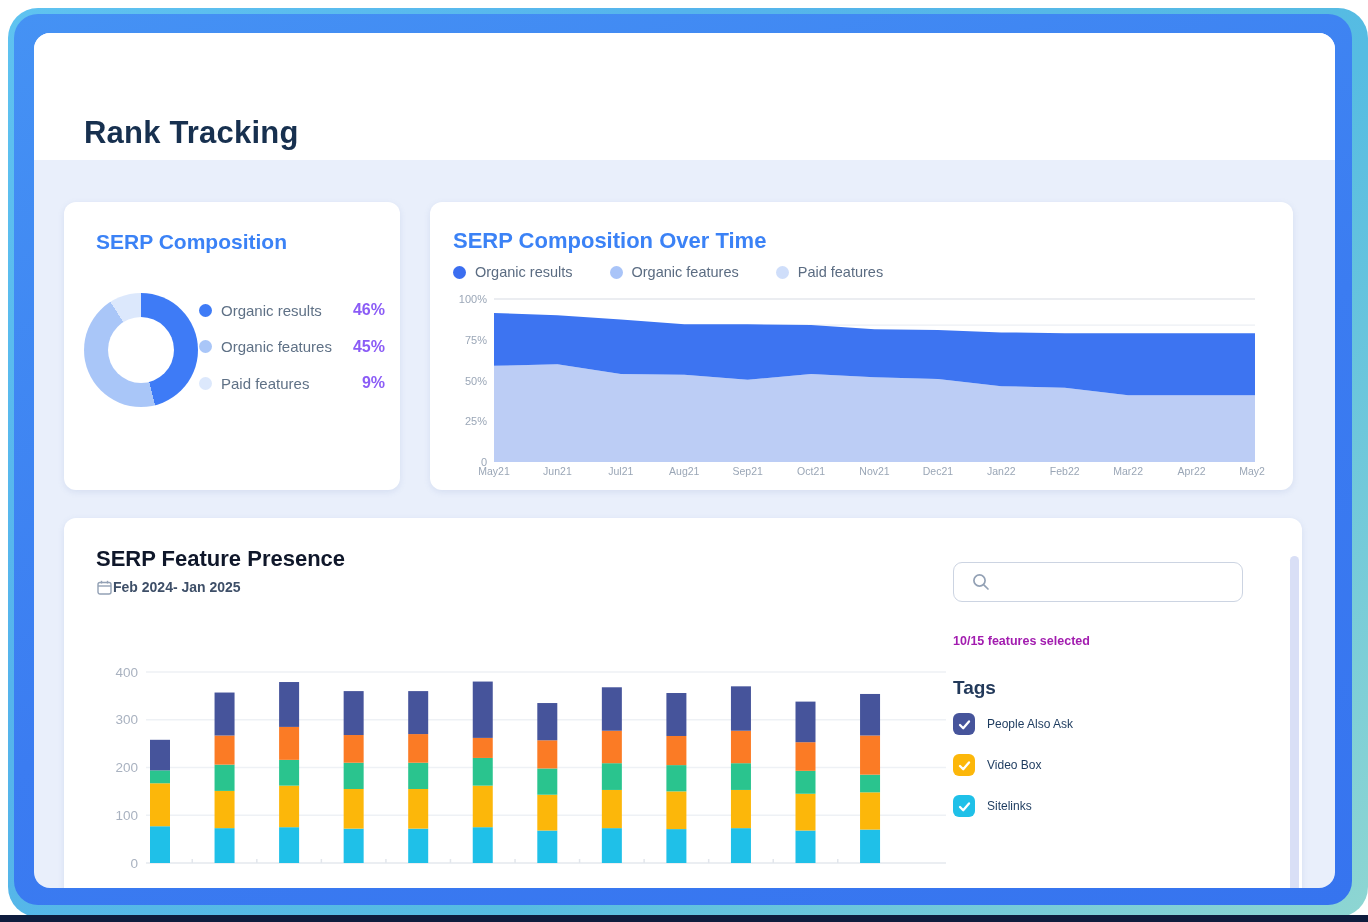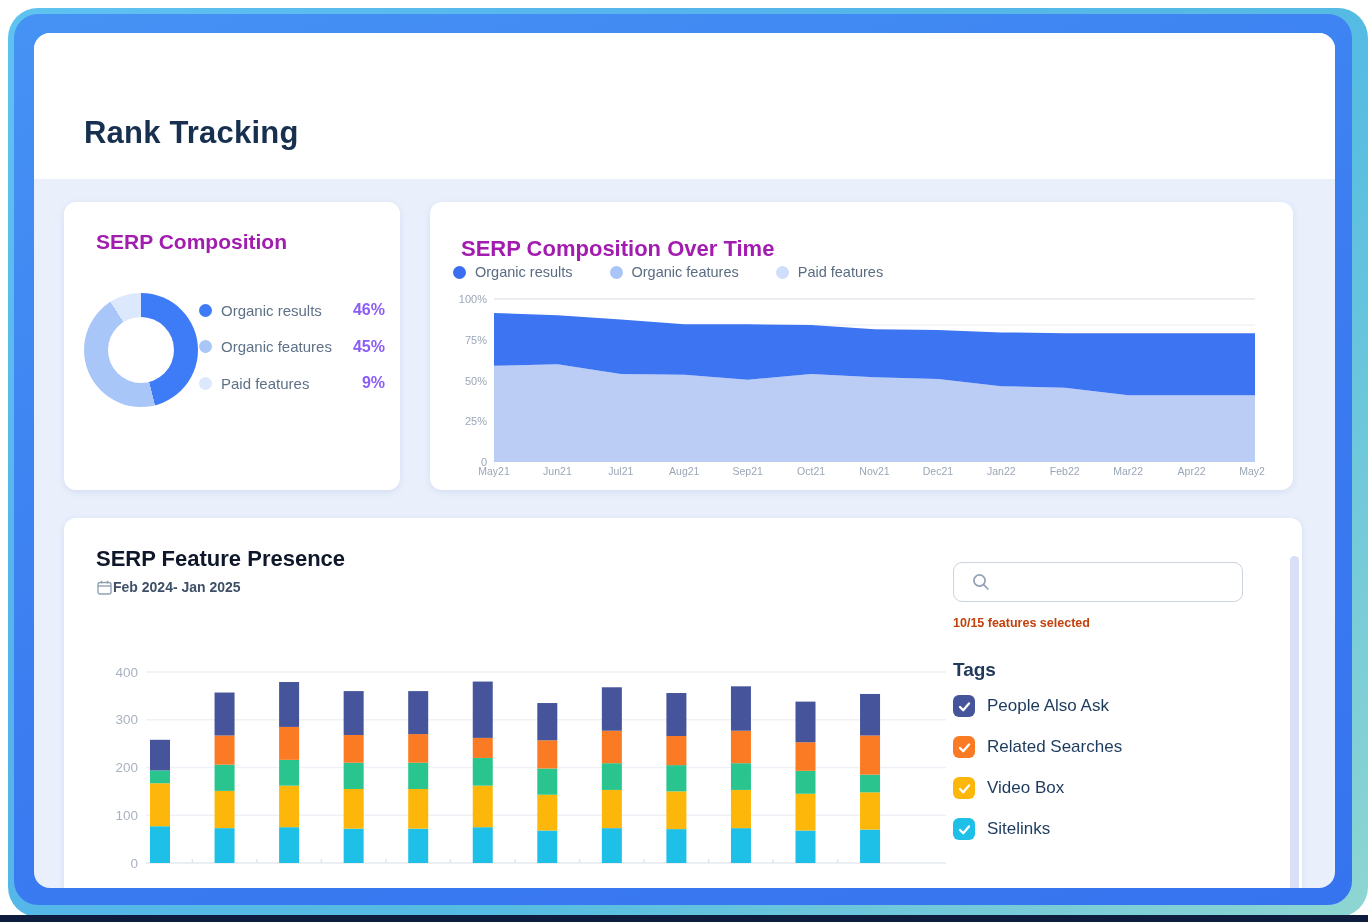--- a/index.html
+++ b/index.html
@@ -4,27 +4,27 @@
 <style>
   html,body{margin:0;padding:0;}
   body{width:1368px;height:922px;overflow:hidden;position:relative;background:#ffffff;
        font-family:"Liberation Sans", sans-serif;}
   .frame{position:absolute;left:8px;top:8px;right:0px;bottom:5px;border-radius:30px;
          background:linear-gradient(135deg,#5fc3f0 0%,#55b4ec 30%,#56bce2 62%,#8ed6d2 100%);}
   .frame::before{content:"";position:absolute;inset:6px 16px 12px 6px;border-radius:24px;
          background:linear-gradient(160deg,#4592f4 0%,#3b7cf1 55%,#3674ef 100%);}
   .panel{position:absolute;left:34px;top:33px;width:1301px;height:855px;border-radius:16px;
          overflow:hidden;background:#e9effb;}
-  .panel-header{position:absolute;left:0;top:0;width:100%;height:146px;background:#ffffff;}
+  .panel-header{position:absolute;left:0;top:0;width:100%;height:127px;background:#ffffff;}
   .page-title{position:absolute;left:50px;top:82px;font-size:31px;font-weight:700;color:#17304f;letter-spacing:.2px;}
   .card{position:absolute;background:#ffffff;border-radius:12px;box-shadow:0 2px 6px rgba(110,135,190,.16);}
   .card-comp{left:30px;top:169px;width:336px;height:288px;}
   .card-time{left:396px;top:169px;width:863px;height:288px;}
   .card-feature{left:30px;top:485px;width:1238px;height:424px;}
-  .card-title{position:absolute;font-weight:600;color:#a21caf;}
+  .card-title{position:absolute;font-weight:600;color:#3b82f6;}
   .comp-title{left:32px;top:28px;font-size:21px;}
   .time-title{left:23px;top:26px;font-size:22px;}
   .feat-title{left:32px;top:28px;font-size:22px;color:#0f172a;}
   .donut{position:absolute;left:20px;top:91px;width:114px;height:114px;border-radius:50%;}
   .donut-hole{position:absolute;left:24px;top:24px;width:66px;height:66px;border-radius:50%;background:#ffffff;}
   .donut-legend{position:absolute;left:135px;top:96px;width:186px;}
   .dl-row{display:flex;align-items:center;height:24px;margin-bottom:12.5px;}
   .dl-dot{width:13px;height:13px;border-radius:50%;flex:0 0 13px;margin-right:9px;}
   .dl-label{font-size:15px;color:#5f7186;flex:1 1 auto;}
   .dl-value{font-size:16px;font-weight:700;color:#8b5cf6;}
@@ -35,27 +35,27 @@
   .area-svg{position:absolute;left:20px;top:92px;}
   .bars-svg{position:absolute;left:22px;top:146px;}
   .date-row{position:absolute;left:33px;top:61px;display:flex;align-items:center;gap:1px;}
   .date-text{font-size:14px;font-weight:700;color:#3e4f68;}
   .side-panel{position:absolute;left:889px;top:44px;width:290px;}
   .search-box{position:relative;width:288px;height:38px;border:1px solid #ccd4e2;border-radius:9px;background:#fff;}
   .search-box input{position:absolute;left:46px;top:0;width:230px;height:36px;border:none;outline:none;
       font-size:15px;color:#334560;background:transparent;font-family:"Liberation Sans",sans-serif;}
   .search-box input::placeholder{color:#9fabbe;}
   .search-icon{position:absolute;left:18px;top:10px;}
-  .selected-text{margin-top:14px;font-size:12.5px;font-weight:700;color:#c2410c;}
+  .selected-text{margin-top:32px;font-size:12.5px;font-weight:700;color:#a21caf;}
   .tags-title{margin-top:29px;font-size:19px;font-weight:600;color:#22395a;}
   .tags-list{margin-top:14px;}
   .tag-row{display:flex;align-items:center;height:22px;margin-bottom:19px;cursor:pointer;}
   .cb{width:22px;height:22px;border-radius:6px;flex:0 0 22px;margin-right:12px;display:flex;
       align-items:center;justify-content:center;}
-  .tag-label{font-size:17px;color:#1c3a5e;}
+  .tag-label{font-size:12px;color:#1c3a5e;}
   .scrollbar{position:absolute;right:3px;top:38px;width:9px;height:340px;border-radius:5px;background:#d9dff6;}
   .bottom-strip{position:absolute;left:0;right:0;bottom:0;height:7px;background:#0e1c3d;z-index:50;}
 </style>
 </head>
 <body>
 
 <div class="frame"></div>
 
 <div class="panel">
   <div class="panel-header">
@@ -80,21 +80,21 @@
         </div>
         <div class="dl-row">
           <span class="dl-dot" style="background:#dce8fc"></span>
           <span class="dl-label">Paid features</span>
           <span class="dl-value">9%</span>
         </div>
       </div>
   </section>
 
   <section class="card card-time">
-    <h2 class="card-title time-title" style="margin:8px;">SERP Composition Over Time</h2>
+    <h2 class="card-title time-title" style="margin:0;">SERP Composition Over Time</h2>
     <div class="time-legend" id="time-legend">
         <div class="tl-item">
           <span class="tl-dot" style="background:#3b6ef0"></span>
           <span class="tl-label">Organic results</span>
         </div>
         <div class="tl-item">
           <span class="tl-dot" style="background:#a9c4f8"></span>
           <span class="tl-label">Organic features</span>
         </div>
         <div class="tl-item">
@@ -234,28 +234,20 @@
       <div class="tags-list" id="tags-list">
           <label class="tag-row">
             <span class="cb" style="background:#46549b">
               <svg width="15" height="15" viewBox="0 0 15 15">
                 <polyline points="3,8 6.2,11.2 12,4.4" fill="none" stroke="#ffffff" stroke-width="2.3" stroke-linecap="round" stroke-linejoin="round"></polyline>
               </svg>
             </span>
             <span class="tag-label">People Also Ask</span>
           </label>
           <label class="tag-row">
-            <span class="cb" style="background:#fb7b25">
-              <svg width="15" height="15" viewBox="0 0 15 15">
-                <polyline points="3,8 6.2,11.2 12,4.4" fill="none" stroke="#ffffff" stroke-width="2.3" stroke-linecap="round" stroke-linejoin="round"></polyline>
-              </svg>
-            </span>
-            <span class="tag-label">Related Searches</span>
-          </label>
-          <label class="tag-row">
             <span class="cb" style="background:#fcb70a">
               <svg width="15" height="15" viewBox="0 0 15 15">
                 <polyline points="3,8 6.2,11.2 12,4.4" fill="none" stroke="#ffffff" stroke-width="2.3" stroke-linecap="round" stroke-linejoin="round"></polyline>
               </svg>
             </span>
             <span class="tag-label">Video Box</span>
           </label>
           <label class="tag-row">
             <span class="cb" style="background:#1fc0e8">
               <svg width="15" height="15" viewBox="0 0 15 15">

